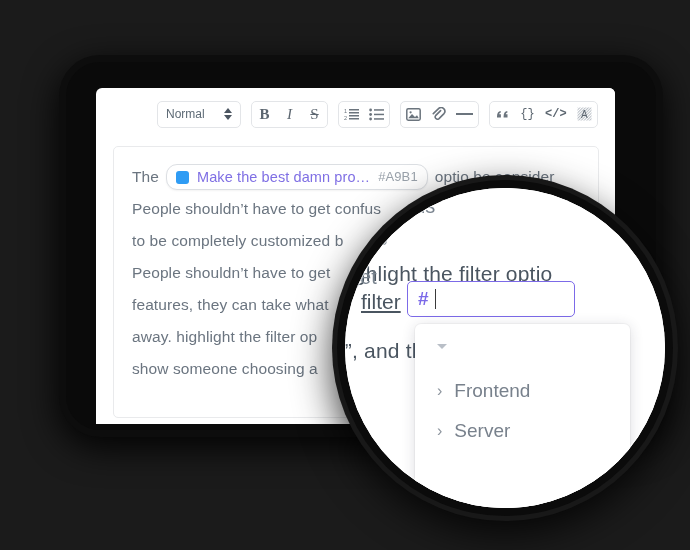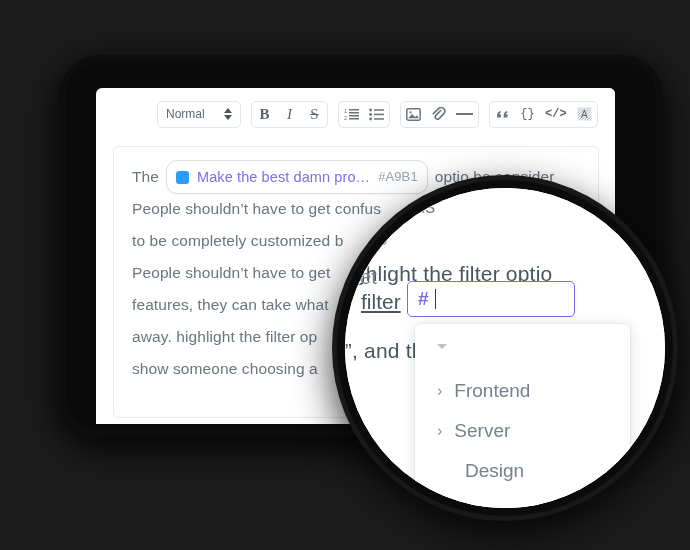--- a/index.html
+++ b/index.html
@@ -139,21 +139,21 @@
     align-items: center;
     gap: 0;
     height: 32px;
   }
 
   
   .chip {
     display: inline-flex;
     align-items: center;
     gap: 8px;
-    height: 34px;
+    height: 26px;
     padding: 0 9px;
     margin: 0 7px;
     border: 1px solid #dcdfe3;
     border-radius: 11px;
     background: #fff;
     box-shadow: 0 1px 2px rgba(0,0,0,0.05);
     vertical-align: middle;
   }
   .chip-sq {
     width: 13px; height: 13px;
@@ -477,22 +477,19 @@
         <div class="dd-item">
           <span class="dd-arrow">›</span>
           <span class="dd-label">Frontend</span>
         </div>
 
         <div class="dd-item">
           <span class="dd-arrow">›</span>
           <span class="dd-label">Server</span>
         </div>
 
-        <div class="dd-item">
-          <span class="dd-label plain">Design</span>
-        </div>
       </div>
 
     </div>
     <div class="lens-glass"></div>
   </div>
 
 </div>
 
 </body></html>

